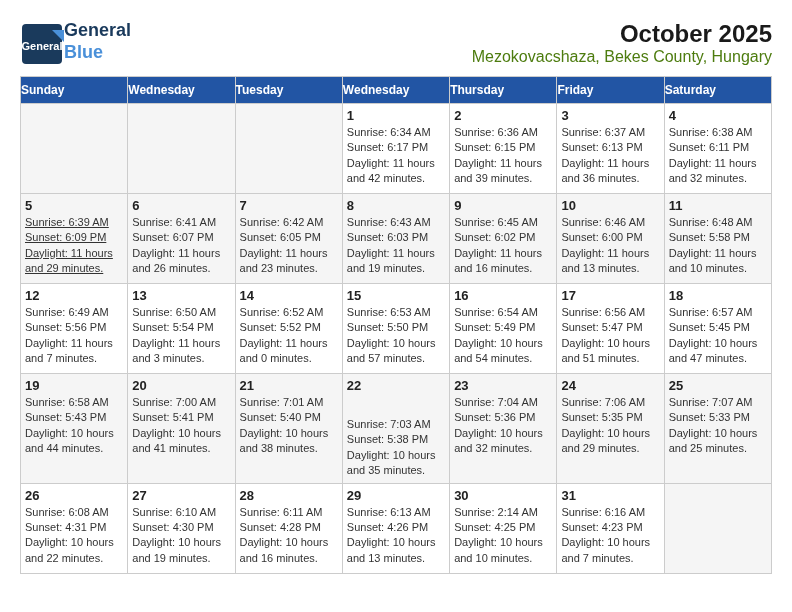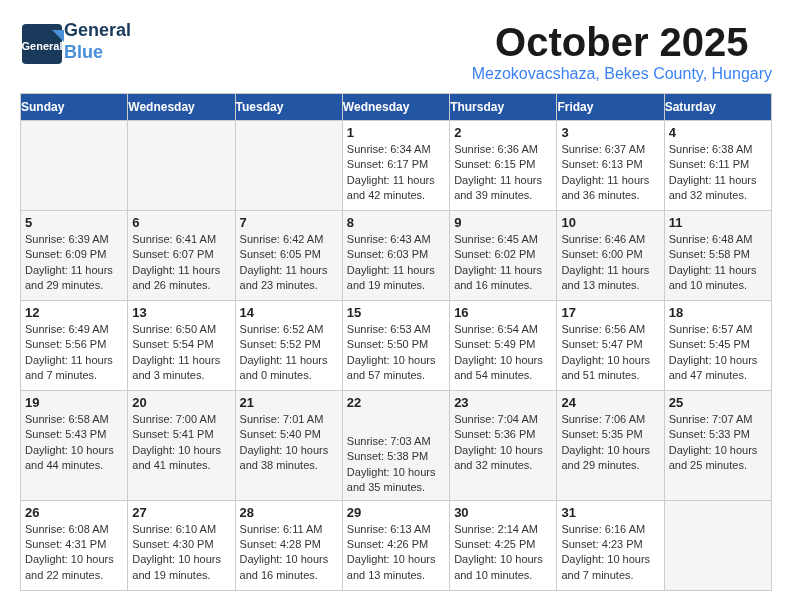--- a/index.html
+++ b/index.html
@@ -29,28 +29,27 @@
     .logo-icon {
       width: 40px;
       height: 40px;
       margin-right: 4px;
       position: relative;
     }
     .title-block {
       text-align: right;
     }
     .month-title {
-      font-size: 40px;
+      font-size: 24px;
       font-weight: bold;
       color: #1a1a1a;
-      text-align: center;
     }
     .location-title {
       font-size: 16px;
-      color: #3b82f6;
+      color: #4d7c0f;
     }
     table {
       width: 100%;
       border-collapse: collapse;
       table-layout: fixed;
     }
     thead tr th {
       background: #2255a4;
       color: #fff;
       font-size: 12px;
@@ -149,21 +148,21 @@
           <div class="day-number">4</div>
           <div class="day-info" style="white-space: pre-line;">Sunrise: 6:38 AM
 Sunset: 6:11 PM
 Daylight: 11 hours
 and 32 minutes.</div>
         </td>
       </tr>
       <tr>
         <td>
           <div class="day-number">5</div>
-          <div class="day-info" style="white-space: pre-line;">Sunrise: 6:39 AM
+          <div class="day-info" style="white-space: pre-line; text-decoration: underline;">Sunrise: 6:39 AM
 Sunset: 6:09 PM
 Daylight: 11 hours
 and 29 minutes.</div>
         </td>
         <td>
           <div class="day-number">6</div>
           <div class="day-info" style="white-space: pre-line;">Sunrise: 6:41 AM
 Sunset: 6:07 PM
 Daylight: 11 hours
 and 26 minutes.</div>

